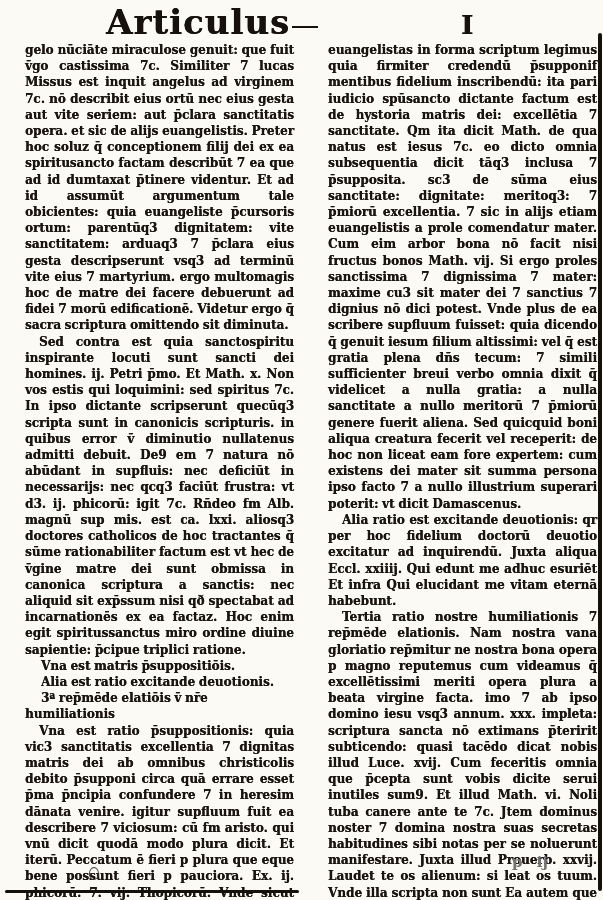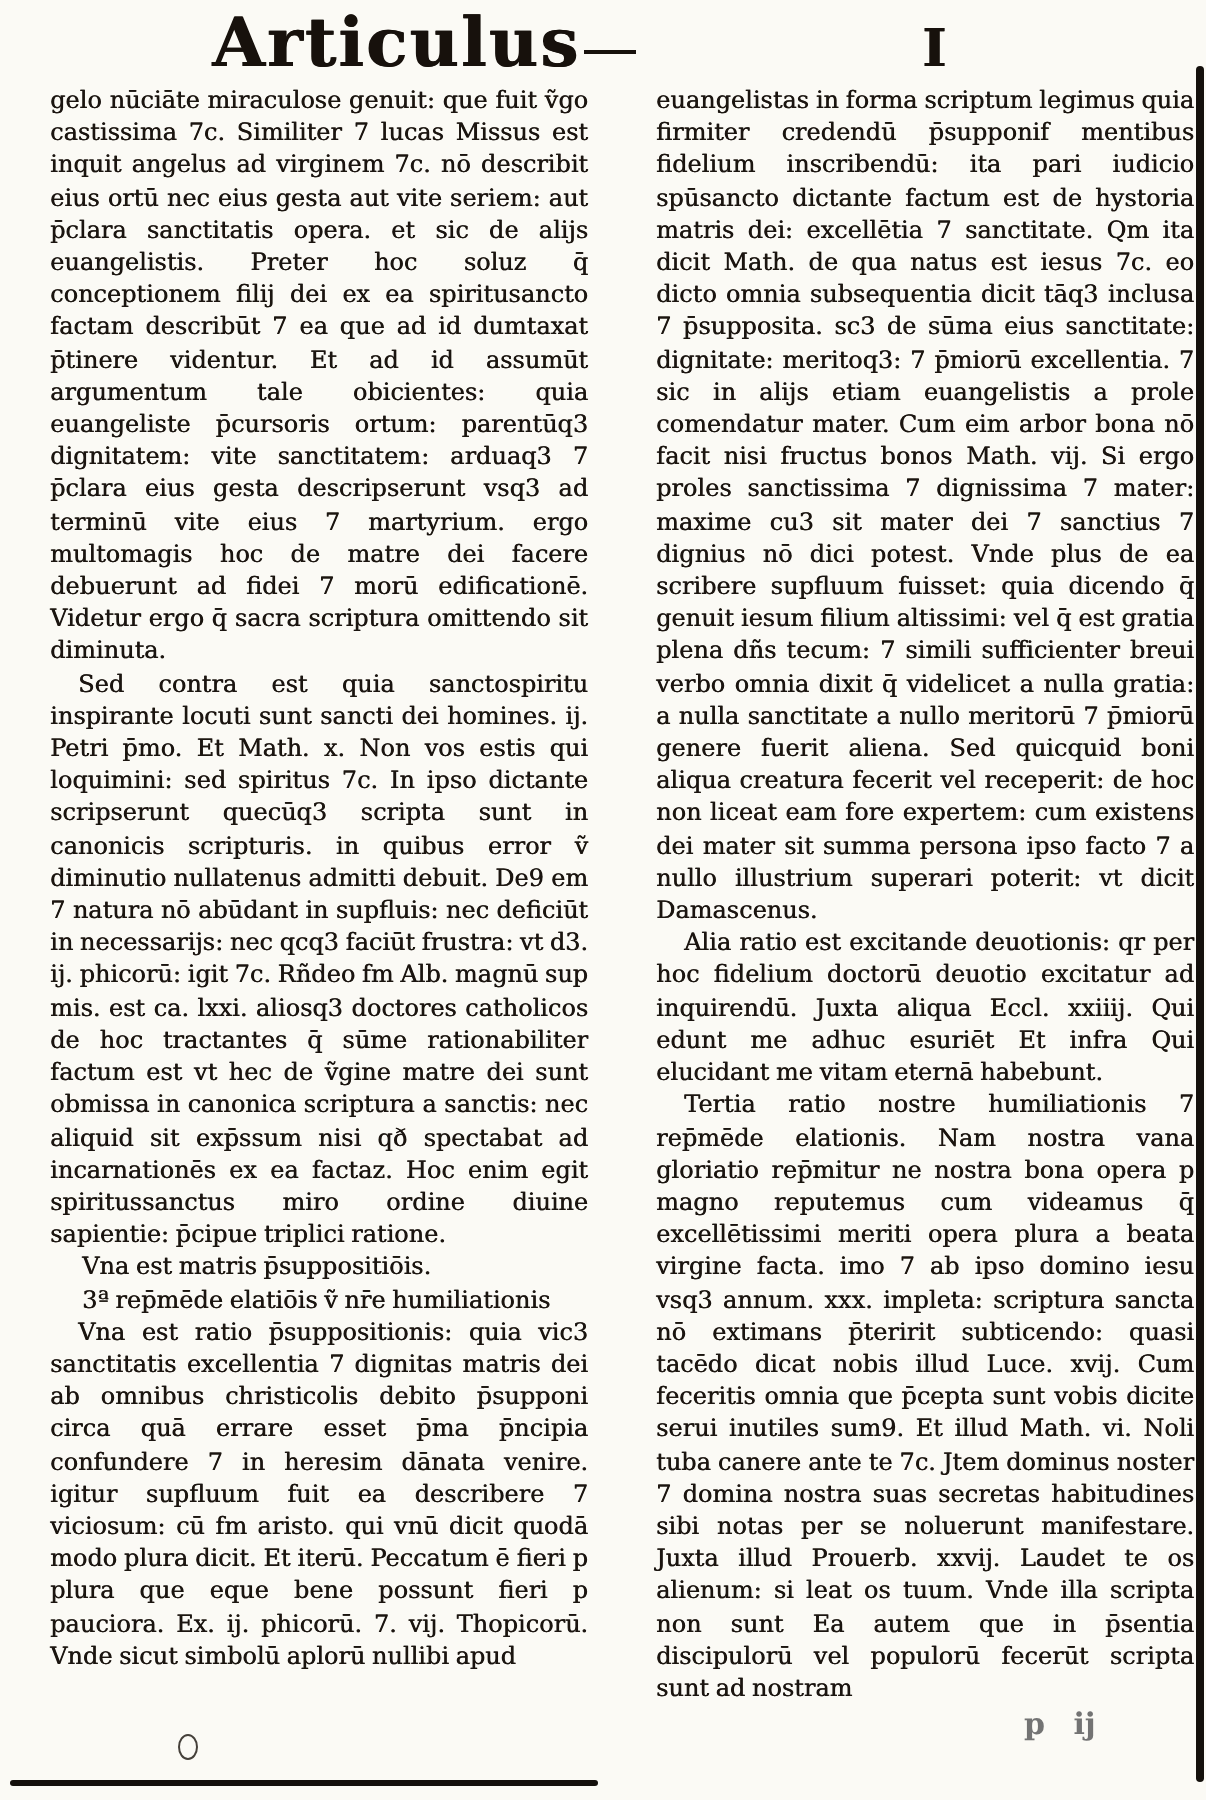--- a/index.html
+++ b/index.html
@@ -49,20 +49,21 @@
     display: flex;
     gap: 34px;
   }
   .col { width: 269px; }
   .col p {
     font-size: 12px;
     line-height: 16.2px;
     text-align: justify;
     text-shadow: 0.25px 0 0 currentColor;
     word-spacing: -0.5px;
+    font-weight: bold;
   }
   .col p.indent { text-indent: 14px; }
   .col p.ratio-line {
     text-indent: 16px;
     text-align: left;
   }
   .signature {
     position: absolute;
     left: 512px; top: 853px;
     font-size: 15px;
@@ -100,20 +101,21 @@
   <div class="header-title">Articulus</div>
 
   <div class="folio">I</div>
 
   <div class="text-columns">
 
     <div class="col">
       <p>gelo nūciāte miraculose genuit: que fuit ṽgo castissima 7c. Similiter 7 lucas Missus est inquit angelus ad virginem 7c. nō describit eius ortū nec eius gesta aut vite seriem: aut p̄clara sanctitatis opera. et sic de alijs euangelistis. Preter hoc soluz q̄ conceptionem filij dei ex ea spiritusancto factam describūt 7 ea que ad id dumtaxat p̄tinere videntur. Et ad id assumūt argumentum tale obicientes: quia euangeliste p̄cursoris ortum: parentūq3 dignitatem: vite sanctitatem: arduaq3 7 p̄clara eius gesta descripserunt vsq3 ad terminū vite eius 7 martyrium. ergo multomagis hoc de matre dei facere debuerunt ad fidei 7 morū edificationē. Videtur ergo q̄ sacra scriptura omittendo sit diminuta.</p>
       <p class="indent">Sed contra est quia sanctospiritu inspirante locuti sunt sancti dei homines. ij. Petri p̄mo. Et Math. x. Non vos estis qui loquimini: sed spiritus 7c. In ipso dictante scripserunt quecūq3 scripta sunt in canonicis scripturis. in quibus error ṽ diminutio nullatenus admitti debuit. De9 em 7 natura nō abūdant in supfluis: nec deficiūt in necessarijs: nec qcq3 faciūt frustra: vt d3. ij. phicorū: igit 7c. Rñdeo fm Alb. magnū sup mis. est ca. lxxi. aliosq3 doctores catholicos de hoc tractantes q̄ sūme rationabiliter factum est vt hec de ṽgine matre dei sunt obmissa in canonica scriptura a sanctis: nec aliquid sit exp̄ssum nisi qð spectabat ad incarnationēs ex ea factaz. Hoc enim egit spiritussanctus miro ordine diuine sapientie: p̄cipue triplici ratione.</p>
       <p class="ratio-line">Vna est matris p̄suppositiōis.</p>
+      <p class="ratio-line">Alia est ratio excitande deuotionis.</p>
       <p class="ratio-line">3ª rep̄mēde elatiōis ṽ nr̄e humiliationis</p>
       <p class="indent">Vna est ratio p̄suppositionis: quia vic3 sanctitatis excellentia 7 dignitas matris dei ab omnibus christicolis debito p̄supponi circa quā errare esset p̄ma p̄ncipia confundere 7 in heresim dānata venire. igitur supfluum fuit ea describere 7 viciosum: cū fm aristo. qui vnū dicit quodā modo plura dicit. Et iterū. Peccatum ē fieri p plura que eque bene possunt fieri p pauciora. Ex. ij. phicorū. 7. vij. Thopicorū. Vnde sicut simbolū aplorū nullibi apud</p>
     </div>
 
     <div class="col">
       <p>euangelistas in forma scriptum legimus quia firmiter credendū p̄supponif mentibus fidelium inscribendū: ita pari iudicio spūsancto dictante factum est de hystoria matris dei: excellētia 7 sanctitate. Qm ita dicit Math. de qua natus est iesus 7c. eo dicto omnia subsequentia dicit tāq3 inclusa 7 p̄supposita. sc3 de sūma eius sanctitate: dignitate: meritoq3: 7 p̄miorū excellentia. 7 sic in alijs etiam euangelistis a prole comendatur mater. Cum eim arbor bona nō facit nisi fructus bonos Math. vij. Si ergo proles sanctissima 7 dignissima 7 mater: maxime cu3 sit mater dei 7 sanctius 7 dignius nō dici potest. Vnde plus de ea scribere supfluum fuisset: quia dicendo q̄ genuit iesum filium altissimi: vel q̄ est gratia plena dñs tecum: 7 simili sufficienter breui verbo omnia dixit q̄ videlicet a nulla gratia: a nulla sanctitate a nullo meritorū 7 p̄miorū genere fuerit aliena. Sed quicquid boni aliqua creatura fecerit vel receperit: de hoc non liceat eam fore expertem: cum existens dei mater sit summa persona ipso facto 7 a nullo illustrium superari poterit: vt dicit Damascenus.</p>
       <p class="indent">Alia ratio est excitande deuotionis: qr per hoc fidelium doctorū deuotio excitatur ad inquirendū. Juxta aliqua Eccl. xxiiij. Qui edunt me adhuc esuriēt Et infra Qui elucidant me vitam eternā habebunt.</p>
       <p class="indent">Tertia ratio nostre humiliationis 7 rep̄mēde elationis. Nam nostra vana gloriatio rep̄mitur ne nostra bona opera p magno reputemus cum videamus q̄ excellētissimi meriti opera plura a beata virgine facta. imo 7 ab ipso domino iesu vsq3 annum. xxx. impleta: scriptura sancta nō extimans p̄teririt subticendo: quasi tacēdo dicat nobis illud Luce. xvij. Cum feceritis omnia que p̄cepta sunt vobis dicite serui inutiles sum9. Et illud Math. vi. Noli tuba canere ante te 7c. Jtem dominus noster 7 domina nostra suas secretas habitudines sibi notas per se noluerunt manifestare. Juxta illud Prouerb. xxvij. Laudet te os alienum: si leat os tuum. Vnde illa scripta non sunt Ea autem que in p̄sentia discipulorū vel populorū fecerūt scripta sunt ad nostram</p>
     </div>
 

